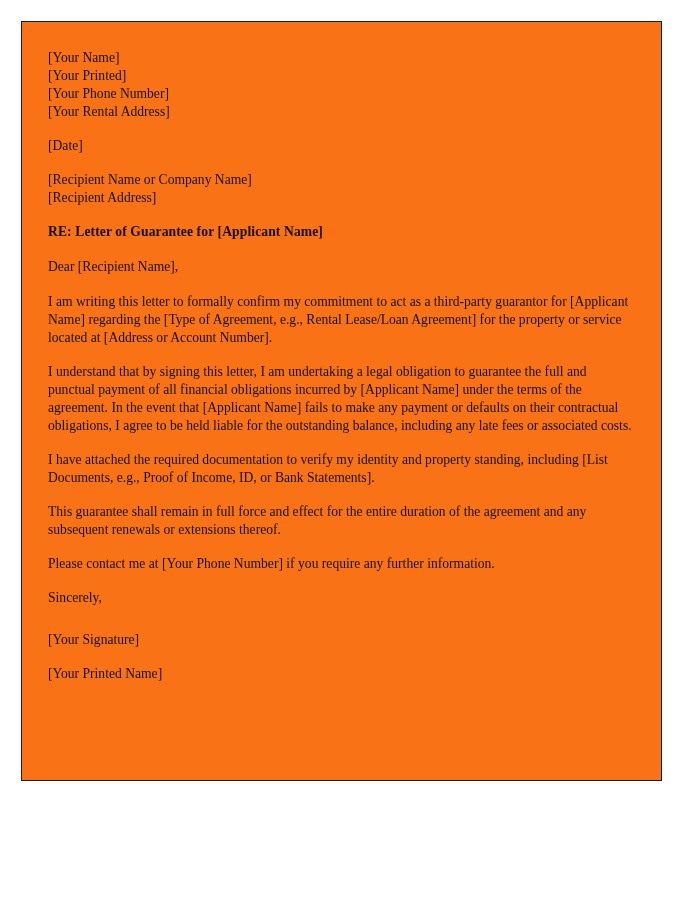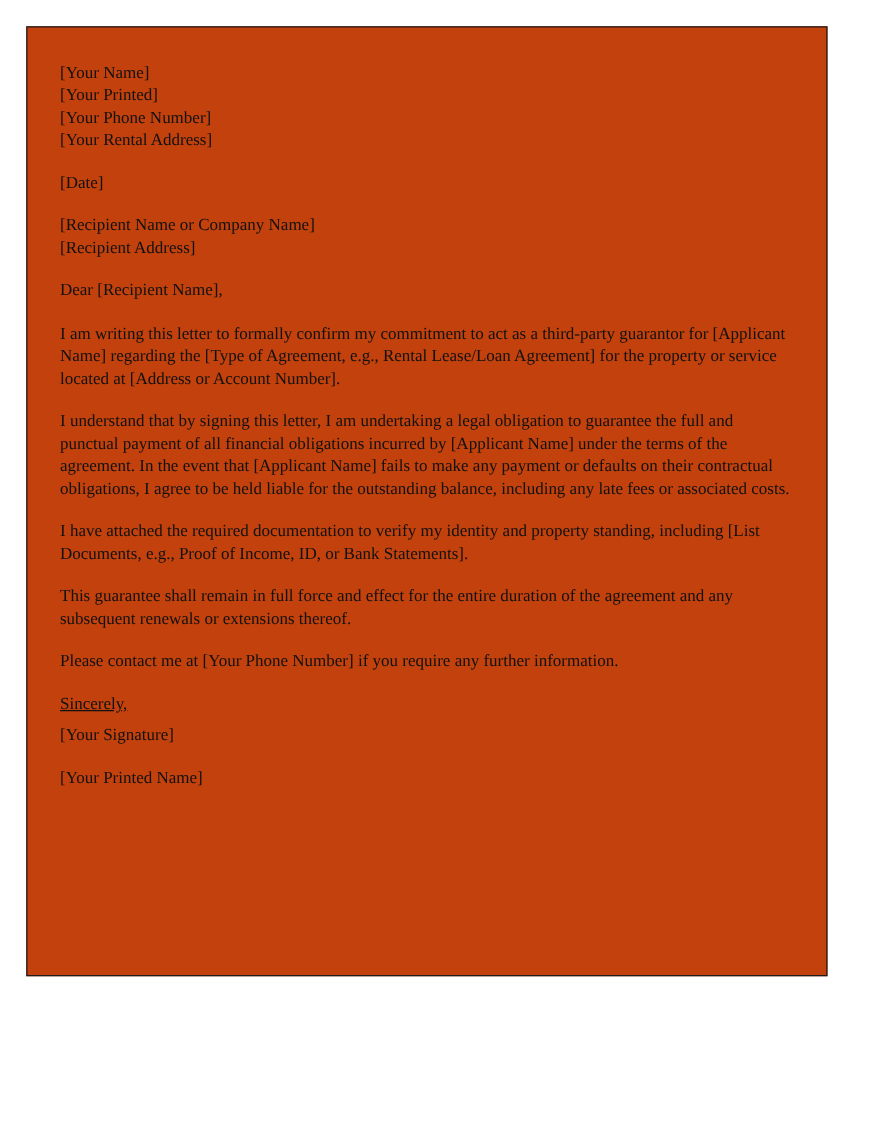--- a/index.html
+++ b/index.html
@@ -24,21 +24,21 @@
   }
 
   .letter-frame {
     position: absolute;
     left: 21px;
     top: 21px;
     width: 641px;
     height: 760px;
     border: 1px solid #1c1c1c;
     box-sizing: border-box;
-    background: #c2410c;
+    background: #f97316;
     overflow: hidden;
   }
 
   .letter-body {
     padding: 27px 12px 0 26px;
     box-sizing: border-box;
   }
 
   .block {
     margin: 0 0 16px 0;
@@ -68,21 +68,21 @@
   }
 
   .short-line {
     white-space: nowrap;
   }
 
   
   .date-block { margin-top: 2px; }
   .subject-block { margin-bottom: 17px; }
   .salutation-block { margin-bottom: 17px; }
-  .closing-block { margin-bottom: 7px; text-decoration: underline; }
+  .closing-block { margin-bottom: 24px; }
 </style>
 </head>
 <body>
 
 <div class="page">
   <div class="letter-frame">
     <div class="letter-body">
 
       <div class="block address-block">
         <span class="line">[Your Name]</span>
@@ -91,20 +91,21 @@
         <span class="line">[Your Rental Address]</span>
       </div>
 
       <div class="block date-block short-line">[Date]</div>
 
       <div class="block recipient-block">
         <span class="line">[Recipient Name or Company Name]</span>
         <span class="line">[Recipient Address]</span>
       </div>
 
+      <div class="block subject-block subject-line short-line">RE: Letter of Guarantee for [Applicant Name]</div>
 
       <div class="block salutation-block short-line">Dear [Recipient Name],</div>
 
       <div class="block paragraph">I am writing this letter to formally confirm my commitment to act as a third-party guarantor for [Applicant Name] regarding the [Type of Agreement, e.g., Rental Lease/Loan Agreement] for the property or service located at [Address or Account Number].</div>
       <div class="block paragraph">I understand that by signing this letter, I am undertaking a legal obligation to guarantee the full and punctual payment of all financial obligations incurred by [Applicant Name] under the terms of the agreement. In the event that [Applicant Name] fails to make any payment or defaults on their contractual obligations, I agree to be held liable for the outstanding balance, including any late fees or associated costs.</div>
       <div class="block paragraph">I have attached the required documentation to verify my identity and property standing, including [List Documents, e.g., Proof of Income, ID, or Bank Statements].</div>
       <div class="block paragraph">This guarantee shall remain in full force and effect for the entire duration of the agreement and any subsequent renewals or extensions thereof.</div>
       <div class="block paragraph">Please contact me at [Your Phone Number] if you require any further information.</div>
 
       <div class="block closing-block short-line">Sincerely,</div>

